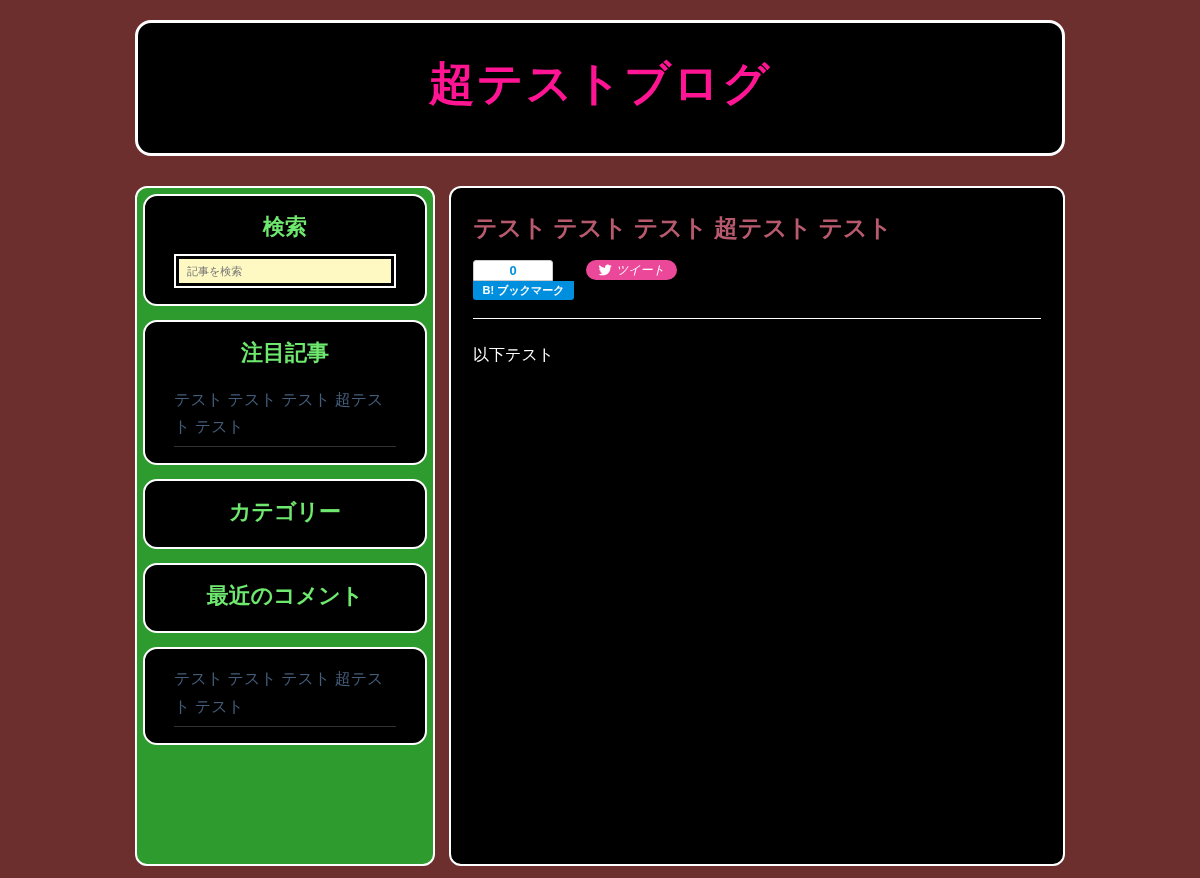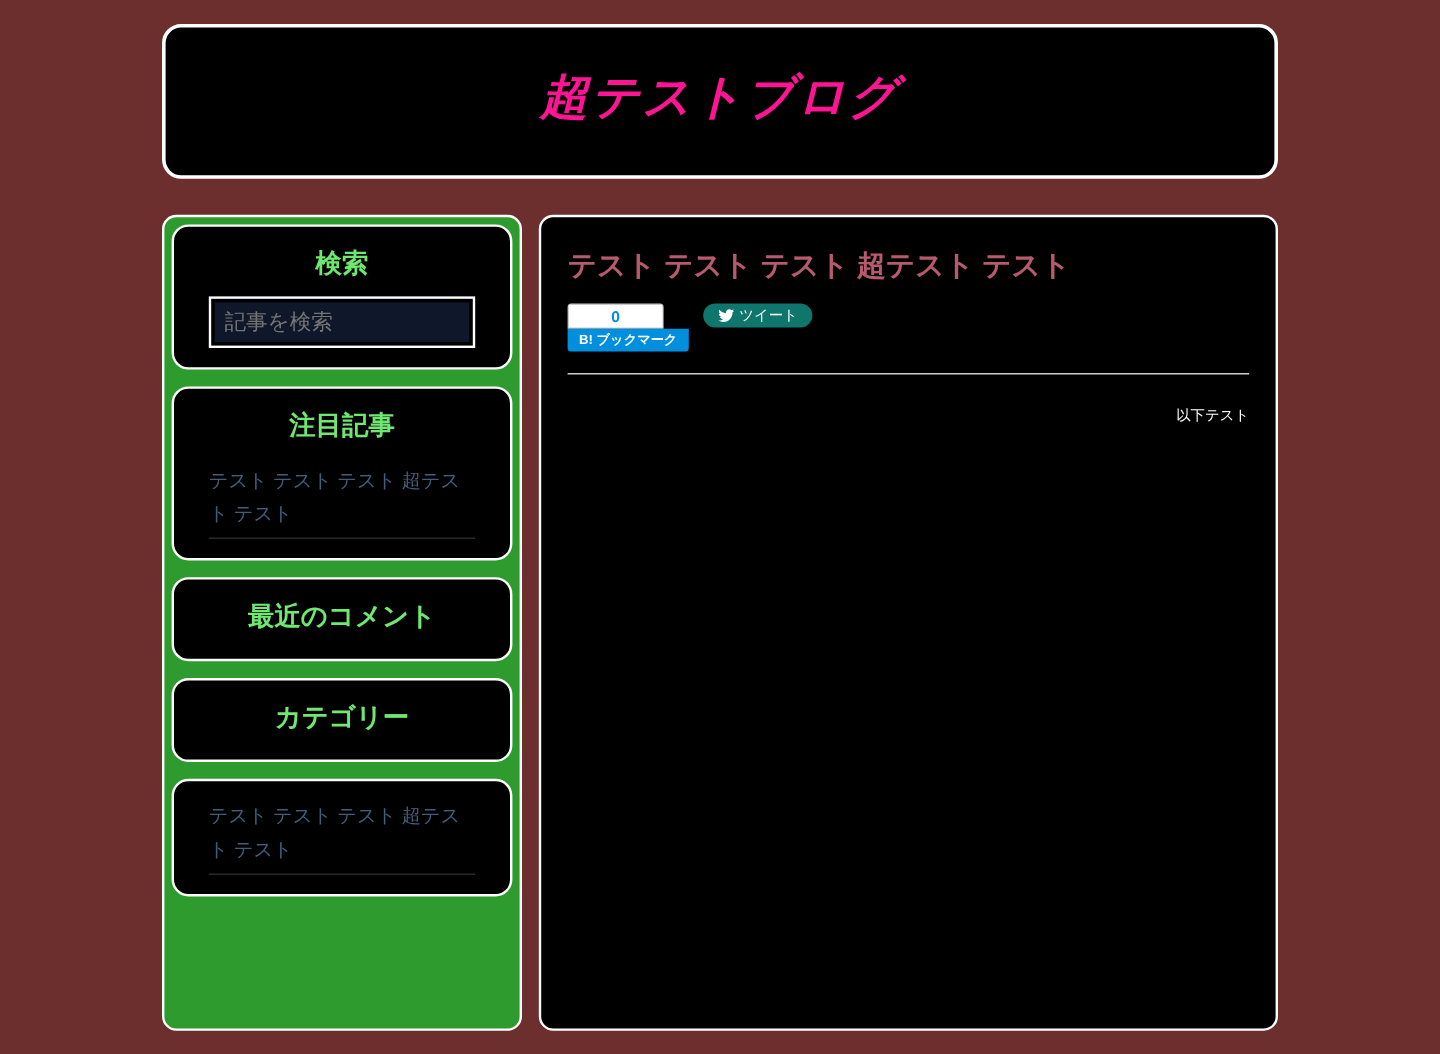--- a/index.html
+++ b/index.html
@@ -19,25 +19,24 @@
     .header-box {
       background-color: #000;
       border: 3px solid #fff;
       border-radius: 16px;
       padding: 30px 20px 24px;
       text-align: center;
       margin-bottom: 30px;
     }
     .blog-title {
       color: #ff1493;
-      font-size: 40px;
+      font-size: 46px;
       font-weight: bold;
       margin-bottom: 14px;
       letter-spacing: 2px;
-      font-style: italic;
     }
     .blog-subtitle {
       color: #d63384;
       font-size: 14px;
     }
     .content-row {
       display: flex;
       gap: 14px;
     }
     .sidebar {
@@ -67,24 +66,24 @@
     .widget-title.with-content {
       margin-bottom: 18px;
     }
     .search-input-wrap {
       border: 2px solid #fff;
       padding: 3px;
       margin-top: 12px;
     }
     .search-input {
       width: 100%;
-      background-color: #0f172a;
+      background-color: #fef9c3;
       border: none;
       color: #888;
-      font-size: 18px;
+      font-size: 11px;
       padding: 6px 8px;
       outline: none;
     }
     .article-link {
       color: #445d7a;
       font-size: 16px;
       line-height: 1.7;
       display: block;
       border-bottom: 1px solid #333;
       padding-bottom: 6px;
@@ -130,45 +129,45 @@
       color: #fff;
       font-size: 11px;
       font-weight: bold;
       text-align: center;
       width: 101px;
       padding: 2px 0;
       border-radius: 0 0 3px 3px;
       cursor: pointer;
     }
     .tweet-button {
-      background-color: #0f766e;
+      background-color: #ec4899;
       color: #fff;
       font-size: 12px;
       padding: 3px 12px;
       border-radius: 14px;
       display: inline-flex;
       align-items: center;
       gap: 4px;
       cursor: pointer;
       height: 20px;
+      font-style: italic;
     }
     .tweet-icon {
       width: 14px;
       height: 14px;
       fill: #fff;
     }
     .divider {
       border: none;
       border-top: 1px solid #fff;
       margin-bottom: 26px;
     }
     .post-body {
       color: #fff;
-      font-size: 12px;
-      text-align: right;
+      font-size: 16px;
     }
   </style>
 </head>
 <body>
 
 <div class="container">
   <div class="header-box">
     <div class="blog-title">超テストブログ</div>
   </div>
 
@@ -180,25 +179,25 @@
           <input type="text" class="search-input" placeholder="記事を検索" style="">
         </div>
       </div>
 
       <div class="widget">
         <div class="widget-title with-content">注目記事</div>
         <a class="article-link">テスト テスト テスト 超テスト テスト</a>
       </div>
 
       <div class="widget">
+        <div class="widget-title">カテゴリー</div>
+      </div>
+
+      <div class="widget">
         <div class="widget-title">最近のコメント</div>
-      </div>
-
-      <div class="widget">
-        <div class="widget-title">カテゴリー</div>
       </div>
 
       <div class="widget">
         <a class="article-link">テスト テスト テスト 超テスト テスト</a>
       </div>
     </aside>
 
     <main class="main">
       <h1 class="post-title">テスト テスト テスト 超テスト テスト</h1>
 

